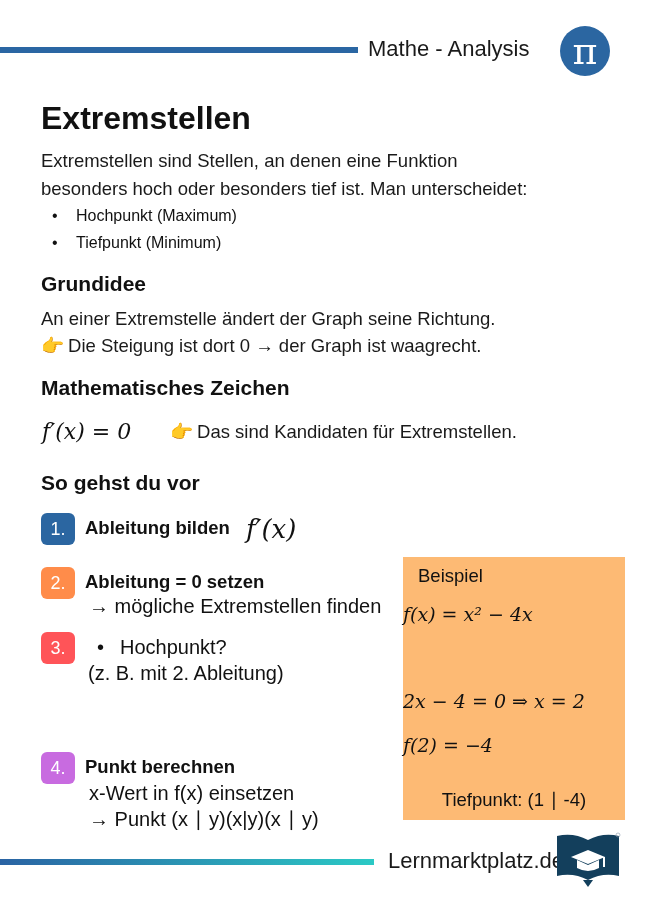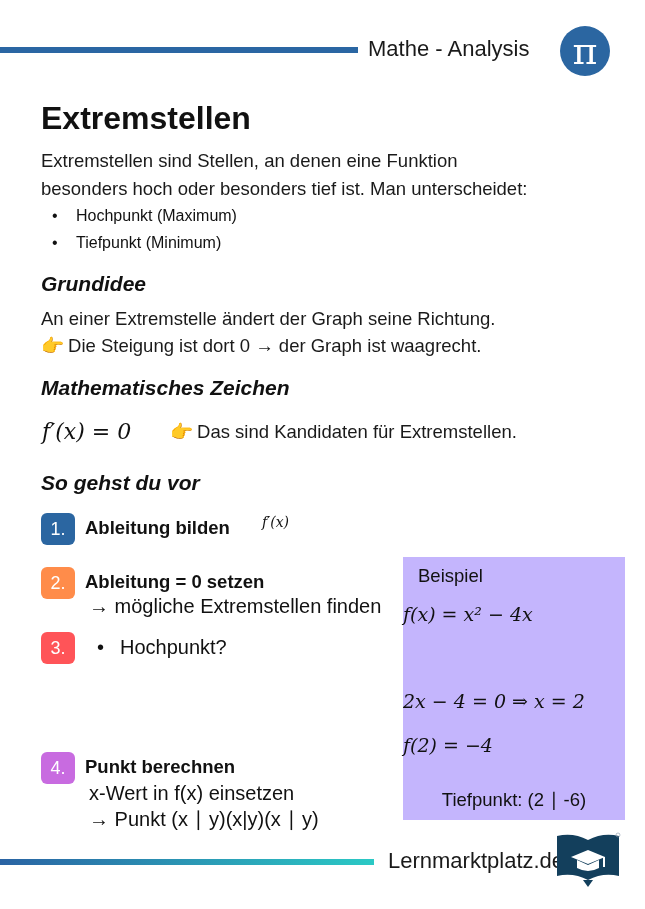--- a/index.html
+++ b/index.html
@@ -10,28 +10,28 @@
   .abs { position: absolute; }
   .topline { left: 0; top: 47px; width: 358px; height: 6px; background: #2a66a3; }
   .subject { left: 368px; top: 36px; font-size: 22px; color: #1a1a1a; }
   .pi-logo { left: 560px; top: 26px; width: 50px; height: 50px; border-radius: 50%; background: #2b66a1;
     color: #fff; display: flex; align-items: center; justify-content: center; font-family: "DejaVu Serif", serif; font-size: 38px; line-height: 1; }
   .title { left: 41px; top: 100px; font-size: 32px; font-weight: bold; color: #111; }
   .p { font-size: 18.5px; color: #1a1a1a; }
   .intro { left: 41px; top: 147px; line-height: 28px; width: 560px; }
   .bullets { left: 52px; top: 202px; margin: 0; padding: 0; list-style: none; font-size: 16px; line-height: 27px; }
   .bullets li::before { content: "•"; display: inline-block; width: 24px; }
-  .h2 { font-size: 21px; font-weight: bold; color: #111; font-style: italic; }
+  .h2 { font-size: 21px; font-weight: bold; color: #111; }
   .math { font-family: "DejaVu Serif", "Liberation Serif", serif; font-style: italic; }
   .hand { display: inline-block; color: #f5b921; font-style: normal; margin-right: 4px; }
   .step { display: flex; align-items: flex-start; }
   .badge { width: 34px; height: 32px; border-radius: 6px; color: #fff; font-size: 18px; display: flex; align-items: center; justify-content: center; flex: none; }
   .step-label { font-weight: bold; font-size: 18.5px; margin-left: 10px; margin-top: 4px; }
   .step-text { font-size: 20px; line-height: 26px; }
-  .example { left: 403px; top: 557px; width: 222px; height: 263px; background: #c4b5fd; }
+  .example { left: 403px; top: 557px; width: 222px; height: 263px; background: #fdba74; }
   .ex-title { position: absolute; left: 15px; top: 8px; font-size: 18.5px; }
   .ex-eq { position: absolute; left: 0; width: 100%; text-align: left; font-size: 19px; }
   .ex-result { position: absolute; left: 0; width: 100%; text-align: center; font-size: 18.5px; top: 232px; }
   .bottomline { left: 0; top: 859px; width: 374px; height: 6px; background: linear-gradient(to right, #2a63a3, #2bc9c5); }
   .brand { left: 388px; top: 848px; font-size: 22px; color: #1a1a1a; }
   .brand-logo { left: 555px; top: 832px; width: 66px; height: 56px; }
 </style>
 </head>
 <body>
 
@@ -60,53 +60,54 @@
 <div class="abs math" style="left:42px; top:419px; font-size:22px;">f′(x) = 0</div>
 <div class="abs p" style="left:170px; top:421px;">
   <span class="hand">👉</span><span>Das sind Kandidaten für Extremstellen.</span>
 </div>
 
 <div class="abs h2" style="left:41px; top:471px;">So gehst du vor</div>
 
 <div class="abs step" style="left:41px; top:513px;">
   <div class="badge" style="background:#2b66a1;">1.</div>
   <div class="step-label">Ableitung bilden</div>
-  <div class="math" style="font-size:14px; margin-left:32px; margin-top:1px;">f′(x)</div>
+  <div class="math" style="font-size:26px; margin-left:16px; margin-top:1px;">f′(x)</div>
 </div>
 
 <div class="abs step" style="left:41px; top:567px;">
   <div class="badge" style="background:#ff8c4a;">2.</div>
   <div style="margin-left:10px;">
     <div class="step-label" style="margin-left:0;">Ableitung = 0 setzen</div>
     <div class="step-text" style="margin-left:4px;">→ mögliche Extremstellen finden</div>
   </div>
 </div>
 
 <div class="abs step" style="left:41px; top:632px;">
   <div class="badge" style="background:#ff5458;">3.</div>
   <div style="margin-left:10px;">
     <div class="step-text" style="margin-left:12px; margin-top:2px;"><span style="display:inline-block;width:23px;">•</span><span>Hochpunkt?</span></div>
+    <div class="step-text" style="margin-left:3px;">(z. B. mit 2. Ableitung)</div>
   </div>
 </div>
 
 <div class="abs step" style="left:41px; top:752px;">
   <div class="badge" style="background:#c86be0;">4.</div>
   <div style="margin-left:10px;">
     <div class="step-label" style="margin-left:0;">Punkt berechnen</div>
     <div class="step-text" style="margin-left:4px; margin-top:2px;">x-Wert in f(x) einsetzen</div>
     <div class="step-text" style="margin-left:4px;">→ Punkt (x ∣ y)(x|y)(x ∣ y)</div>
   </div>
 </div>
 
 <div class="abs example">
   <div class="ex-title">Beispiel</div>
   <div class="ex-eq math" style="top:46px;">f(x) = x² − 4x</div>
   <div class="ex-eq math" style="top:133px;">2x − 4 = 0 ⇒ x = 2</div>
   <div class="ex-eq math" style="top:177px;">f(2) = −4</div>
-  <div class="ex-result">Tiefpunkt: (2 ∣ -6)</div>
+  <div class="ex-result">Tiefpunkt: (1 ∣ -4)</div>
 </div>
 
 <div class="abs bottomline"></div>
 <div class="abs brand">Lernmarktplatz.de</div>
 <div class="abs brand-logo">
   <svg width="66" height="56" viewBox="0 0 66 56">
     <path d="M2 4 Q18 0 33 8 Q48 0 64 4 L64 44 Q48 40 33 48 Q18 40 2 44 Z" fill="#133f5c"></path>
     <path d="M28 48 L33 55 L38 48 Z" fill="#133f5c"></path>
     <polygon points="33,18 50,25 33,32 16,25" fill="#ffffff"></polygon>
     <path d="M22 28 L22 36 Q33 42 44 36 L44 28 L33 33 Z" fill="#ffffff"></path>

